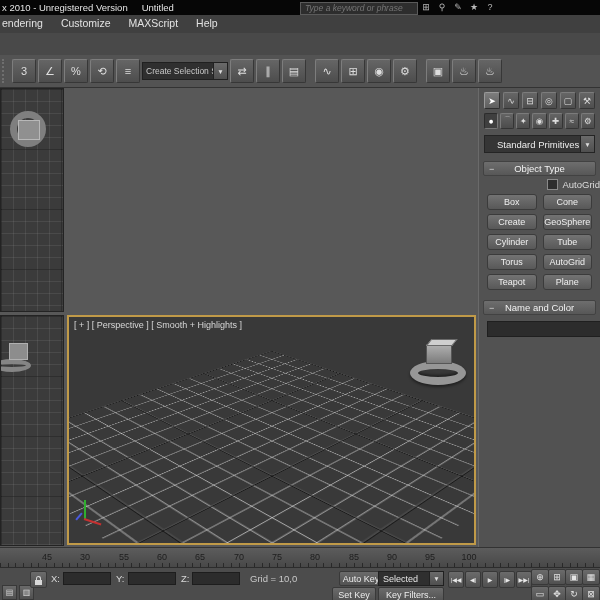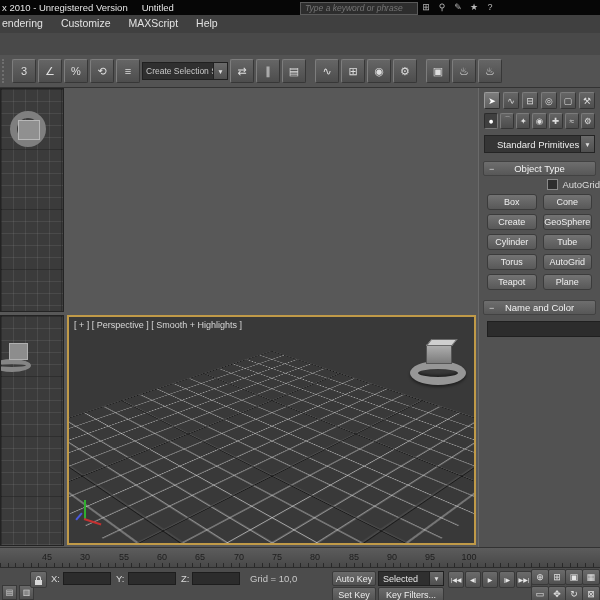--- a/index.html
+++ b/index.html
@@ -363,21 +363,21 @@
       <div class="lockglyph"></div>
     </div>
     <span class="sb-lbl" style="left:51px;">X:</span>
     <div class="sb-field" style="left:63px;"></div>
     <span class="sb-lbl" style="left:116px;">Y:</span>
     <div class="sb-field" style="left:128px;"></div>
     <span class="sb-lbl" style="left:181px;">Z:</span>
     <div class="sb-field" style="left:192px;"></div>
     <span class="gridtxt">Grid = 10,0</span>
 
-    <div class="sbtn" style="left:332px;top:3px;width:44px;">Auto Key</div>
+    <div class="sbtn" style="left:339px;top:3px;width:44px;">Auto Key</div>
     <div class="sdrop" style="left:378px;top:3px;width:66px;">
       <span class="txt">Selected</span>
       <span class="dd-arrow">▼</span>
     </div>
     <div class="sbtn" style="left:332px;top:19px;width:44px;">Set Key</div>
     <div class="sbtn" style="left:378px;top:19px;width:66px;">Key Filters...</div>
 
     <div class="playbk">
       <div class="pbtn">
           <span>|◀◀</span>

